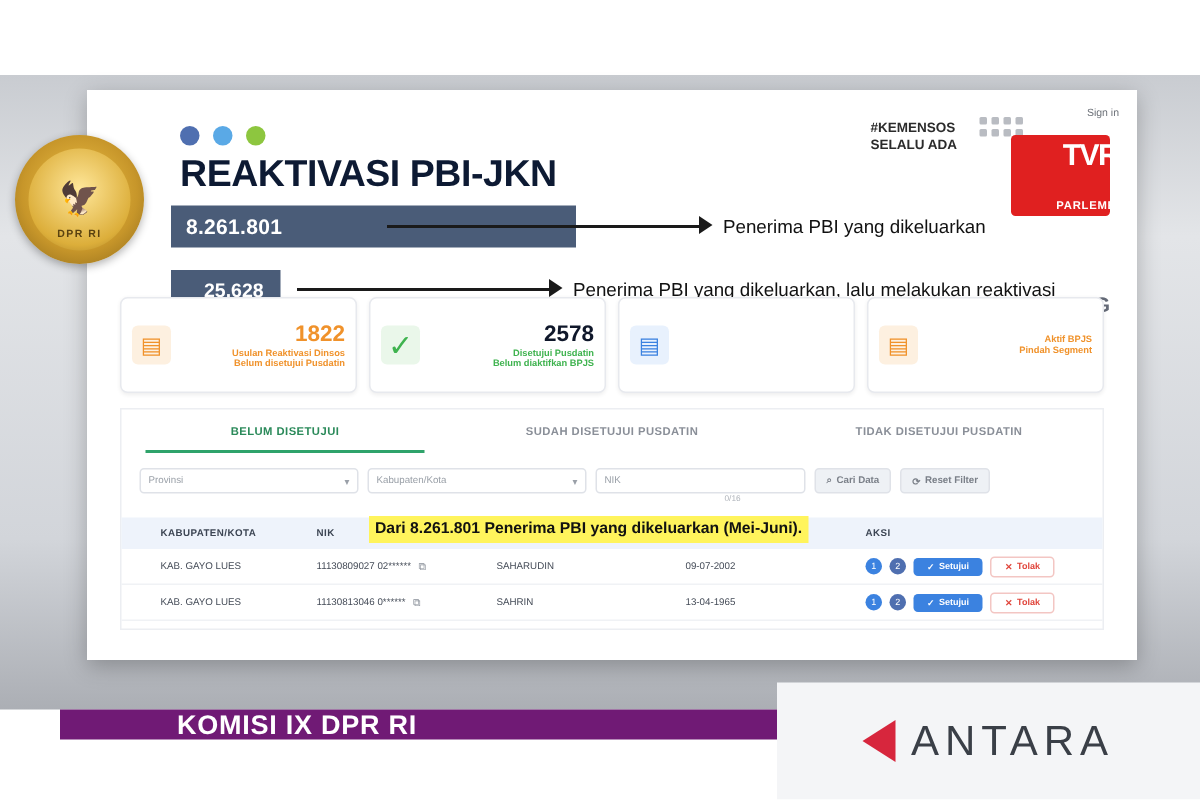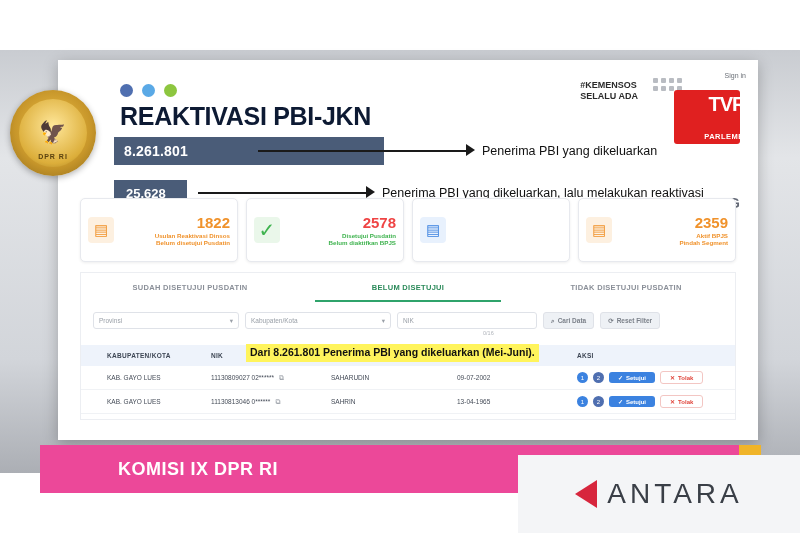--- a/index.html
+++ b/index.html
@@ -46,21 +46,21 @@
   
   .bar-big {
     position:absolute; left:56px; top:77px; width:270px; height:28px;
     background:#4a5c78; color:#ffffff;
     display:flex; align-items:center; padding-left:10px;
     font-size:14px; font-weight:bold; letter-spacing:.2px;
   }
   .bar-small {
     position:absolute; left:56px; top:120px; width:73px; height:26px;
     background:#4a5c78; color:#ffffff;
-    display:flex; align-items:center; padding-left:12px;
+    display:flex; align-items:center; padding-left:22px;
     font-size:13px; font-weight:bold;
   }
   .arrow-line {
     position:absolute; height:2px; background:#1a1a1a;
   }
   .arrow-head {
     position:absolute; width:0; height:0;
     border-top:6px solid transparent; border-bottom:6px solid transparent;
     border-left:9px solid #1a1a1a;
   }
@@ -219,22 +219,22 @@
     position:absolute; left:0; right:0; bottom:16px; text-align:center;
     font-size:7px; font-weight:bold; color:#5a4210; letter-spacing:1px;
   }
   .garuda .bird {
     position:absolute; left:50%; top:30px; transform:translateX(-50%);
     font-size:22px; color:#7a5c16;
   }
 
   
   .lower {
-    position:absolute; left:40px; bottom:40px; width:720px; height:48px;
-    background:#ec4899; z-index:9;text-decoration:underline;
+    position:absolute; left:40px; bottom:40px; width:720px; height:20px;
+    background:#701a75; z-index:9;text-decoration:underline;
   }
   .lower-inner {
     position:absolute; inset:0; display:flex; align-items:center; padding-left:78px;
     color:#ffffff; font-size:18px; font-weight:bold; letter-spacing:.5px;
   }
   .lower-tab {
     position:absolute; right:-1px; top:0; width:22px; height:36px; background:#f0b429;
   }
 
   
@@ -308,41 +308,40 @@
           <div class="ico orange">▤</div>
           <div class="txt">
             <div class="num" style="color:#f0922b">1822</div>
             <div class="lbl" style="color:#f0922b">Usulan Reaktivasi Dinsos</div>
             <div class="lbl" style="color:#f0922b">Belum disetujui Pusdatin</div>
           </div>
         </div>
         <div class="card">
           <div class="ico green">✓</div>
           <div class="txt">
-            <div class="num" style="color:#ef4444">2578</div>
+            <div class="num" style="color:#0f172a">2578</div>
             <div class="lbl" style="color:#3fb34f">Disetujui Pusdatin</div>
             <div class="lbl" style="color:#3fb34f">Belum diaktifkan BPJS</div>
           </div>
         </div>
         <div class="card">
           <div class="ico blue">▤</div>
         </div>
         <div class="card">
           <div class="ico amber">▤</div>
           <div class="txt">
-            <div class="num" style="color:#f0922b">2359</div>
             <div class="lbl" style="color:#f0922b">Aktif BPJS</div>
             <div class="lbl" style="color:#f0922b">Pindah Segment</div>
           </div>
         </div>
       </div>
 
       <div class="tabs">
+        <div class="tab active">BELUM DISETUJUI</div>
         <div class="tab">SUDAH DISETUJUI PUSDATIN</div>
-        <div class="tab active">BELUM DISETUJUI</div>
         <div class="tab">TIDAK DISETUJUI PUSDATIN</div>
       </div>
 
       <div class="panel">
         <div class="filters">
           <div class="sel w1">
             <span>Provinsi</span>
             <span>▾</span>
           </div>
           <div class="sel w2">

